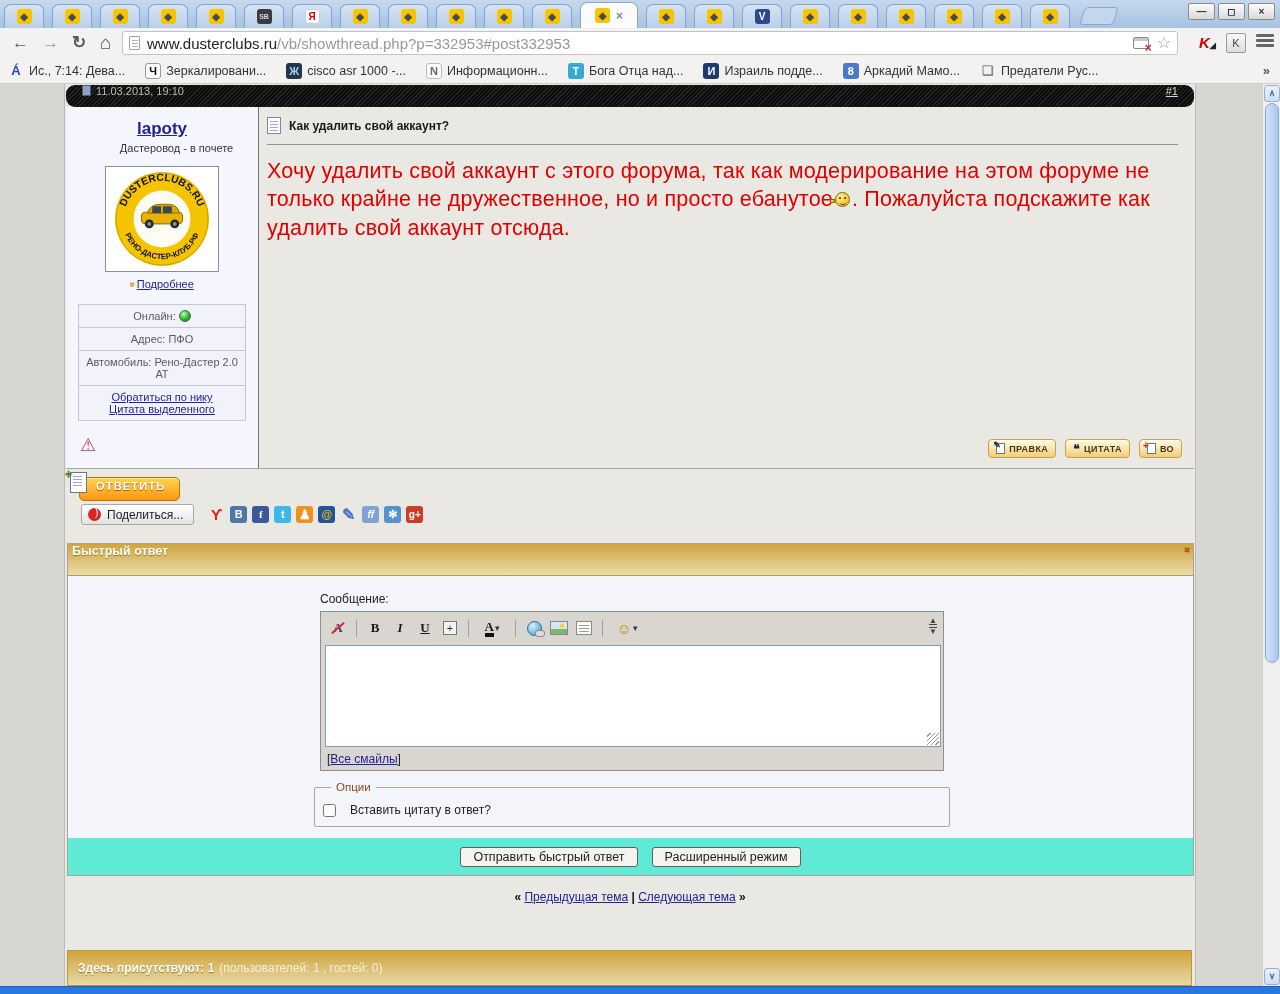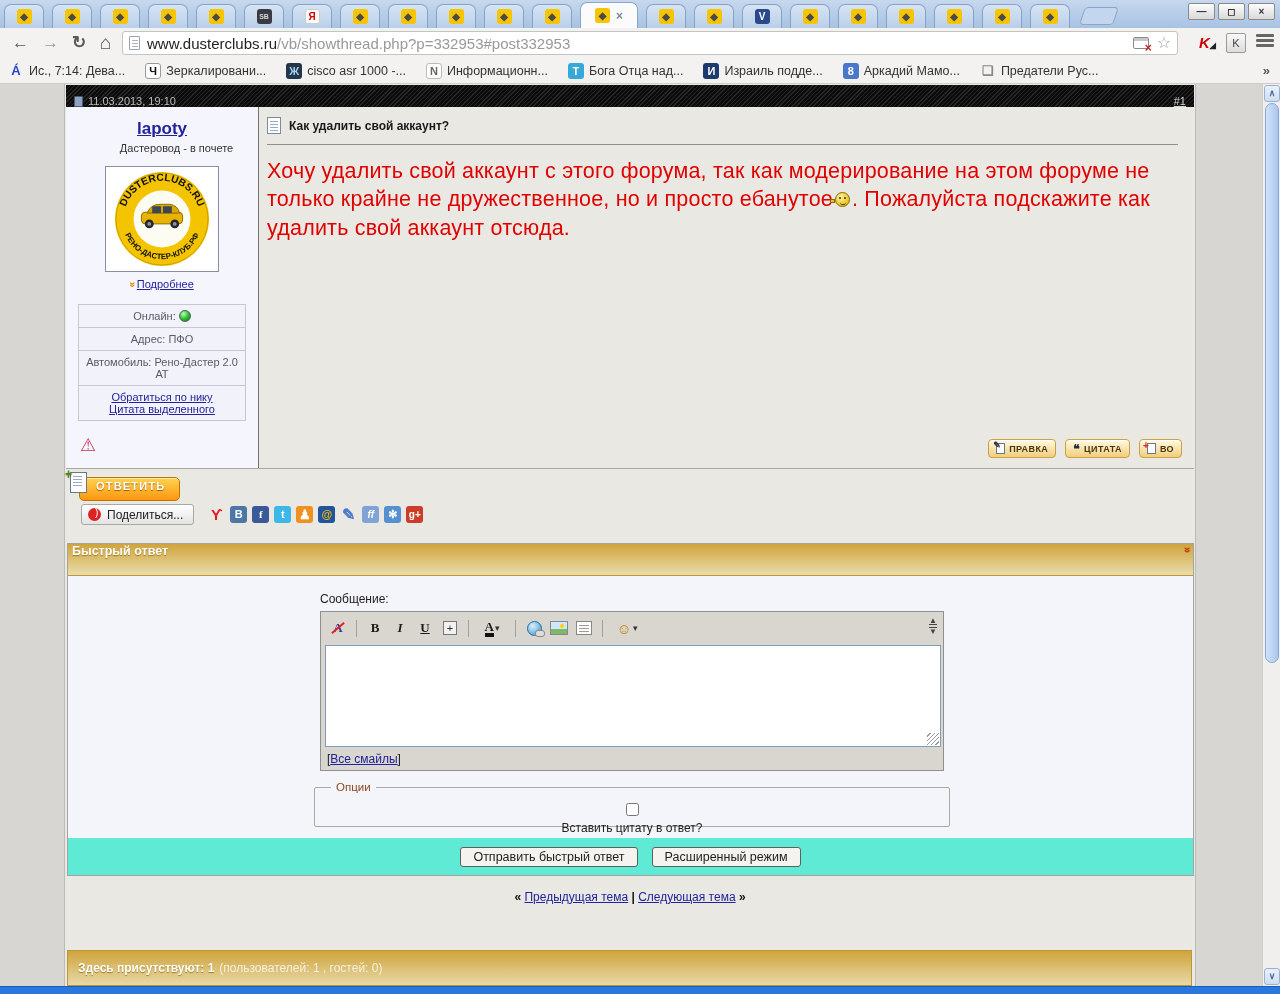--- a/index.html
+++ b/index.html
@@ -59,21 +59,21 @@
   .bm-overflow { position:absolute; right:10px; color:#555; font-size:13px; font-weight:bold; }
 
   
   .page { position:absolute; left:0; top:84px; width:1280px; height:910px; background:#d8d6d2; }
   .content { position:absolute; left:64px; top:0; width:1132px; height:910px; background:#eae8e2;
              border-left:1px solid #bdbbb7; border-right:1px solid #bdbbb7; }
 
   
   .post-header { position:absolute; left:1px; top:1px; right:1px; height:22px;
                  background:repeating-linear-gradient(135deg,#262626 0 1px,#0c0c0c 1px 3px);
-                 color:#b9b9b9; font-size:11px; display:flex; align-items:flex-end; padding:0 8px; }
+                 color:#b9b9b9; font-size:11px; display:flex; align-items:flex-start; padding:0 16px;border-radius:9px; }
   .ph-ico { width:9px; height:11px; background:#8fa3c0; border:1px solid #4a5a74; border-radius:1px;
             margin-right:5px; }
   .post-num { margin-left:auto; color:#d6d6d6; text-decoration:underline; }
   .post-body { position:absolute; left:1px; top:23px; right:1px; height:362px; display:flex;
                border-bottom:1px solid #a9a7a3; }
   .user-cell { width:193px; background:#f5f5fd; border-right:1px solid #737373; text-align:center;
                position:relative; flex:none; }
   .username { display:inline-block; margin-top:12px; font-size:17px; font-weight:bold; color:#22229c;
               text-decoration:underline; }
   .usertitle { font-size:11px; color:#333; margin-top:3px;margin-left:29px; }
@@ -186,21 +186,21 @@
   .ta-wrap { position:absolute; left:4px; top:33px; width:616px; height:102px; }
   .ta-wrap textarea { width:100%; height:100%; border:1px solid #7f9db9; background:#fff; resize:none;
                       font-family:"Liberation Sans", sans-serif; }
   .grip { position:absolute; right:2px; bottom:2px; width:12px; height:12px;
           background:repeating-linear-gradient(135deg, transparent 0 2px, #9a9a9a 2px 3px); }
   .smilies-line { position:absolute; left:6px; top:140px; font-size:12px; color:#222; }
   .smilies-line a { color:#22229c; text-decoration:underline; }
   .opts { position:absolute; left:246px; top:205px; width:636px; height:46px; border:1px solid #b0a89e;
           border-radius:2px; color:#8a4a20; font-size:11.5px; padding:10px 8px 0; }
   .opts legend { padding:0 5px; margin-left:8px; }
-  .opts .opt-row { display:flex; align-items:center; gap:5px; font-size:12px; color:#222;flex-direction:column; }
+  .opts .opt-row { display:flex; align-items:center; gap:14px; font-size:12px; color:#222; }
   .opts input { width:13px; height:13px; }
   .qr-footer { position:absolute; left:0; bottom:0; width:100%; height:37px; background:#5eead4;
                display:flex; align-items:center; justify-content:center; gap:14px; }
   .sys-btn { padding:2px 12px; font-size:12.5px; color:#222; background:#f5f3ef;
              border:1px solid #5f5f5f; border-radius:3px; font-family:"Liberation Sans", sans-serif; }
 
   .thread-nav { position:absolute; left:0; top:806px; width:100%; text-align:center; font-size:12px;
                 color:#111; font-weight:bold; }
   .thread-nav a { color:#22229c; text-decoration:underline; font-weight:normal; }
 

